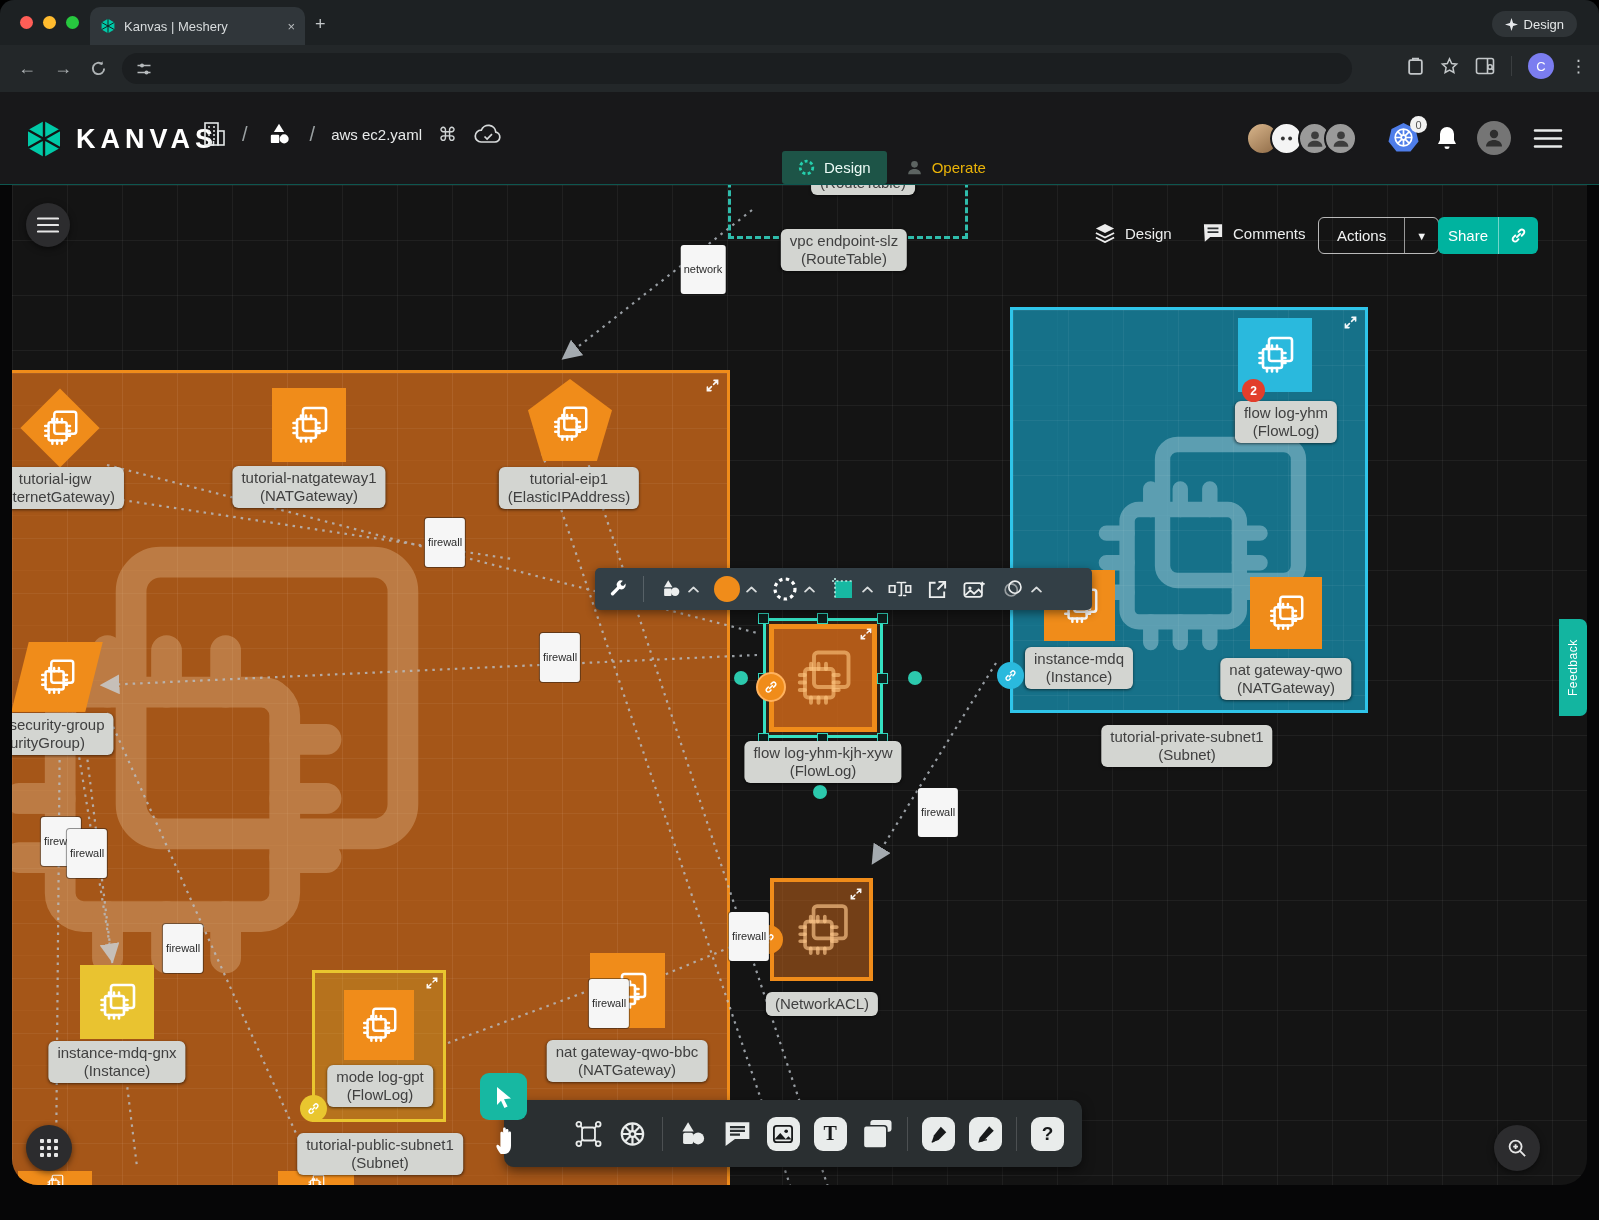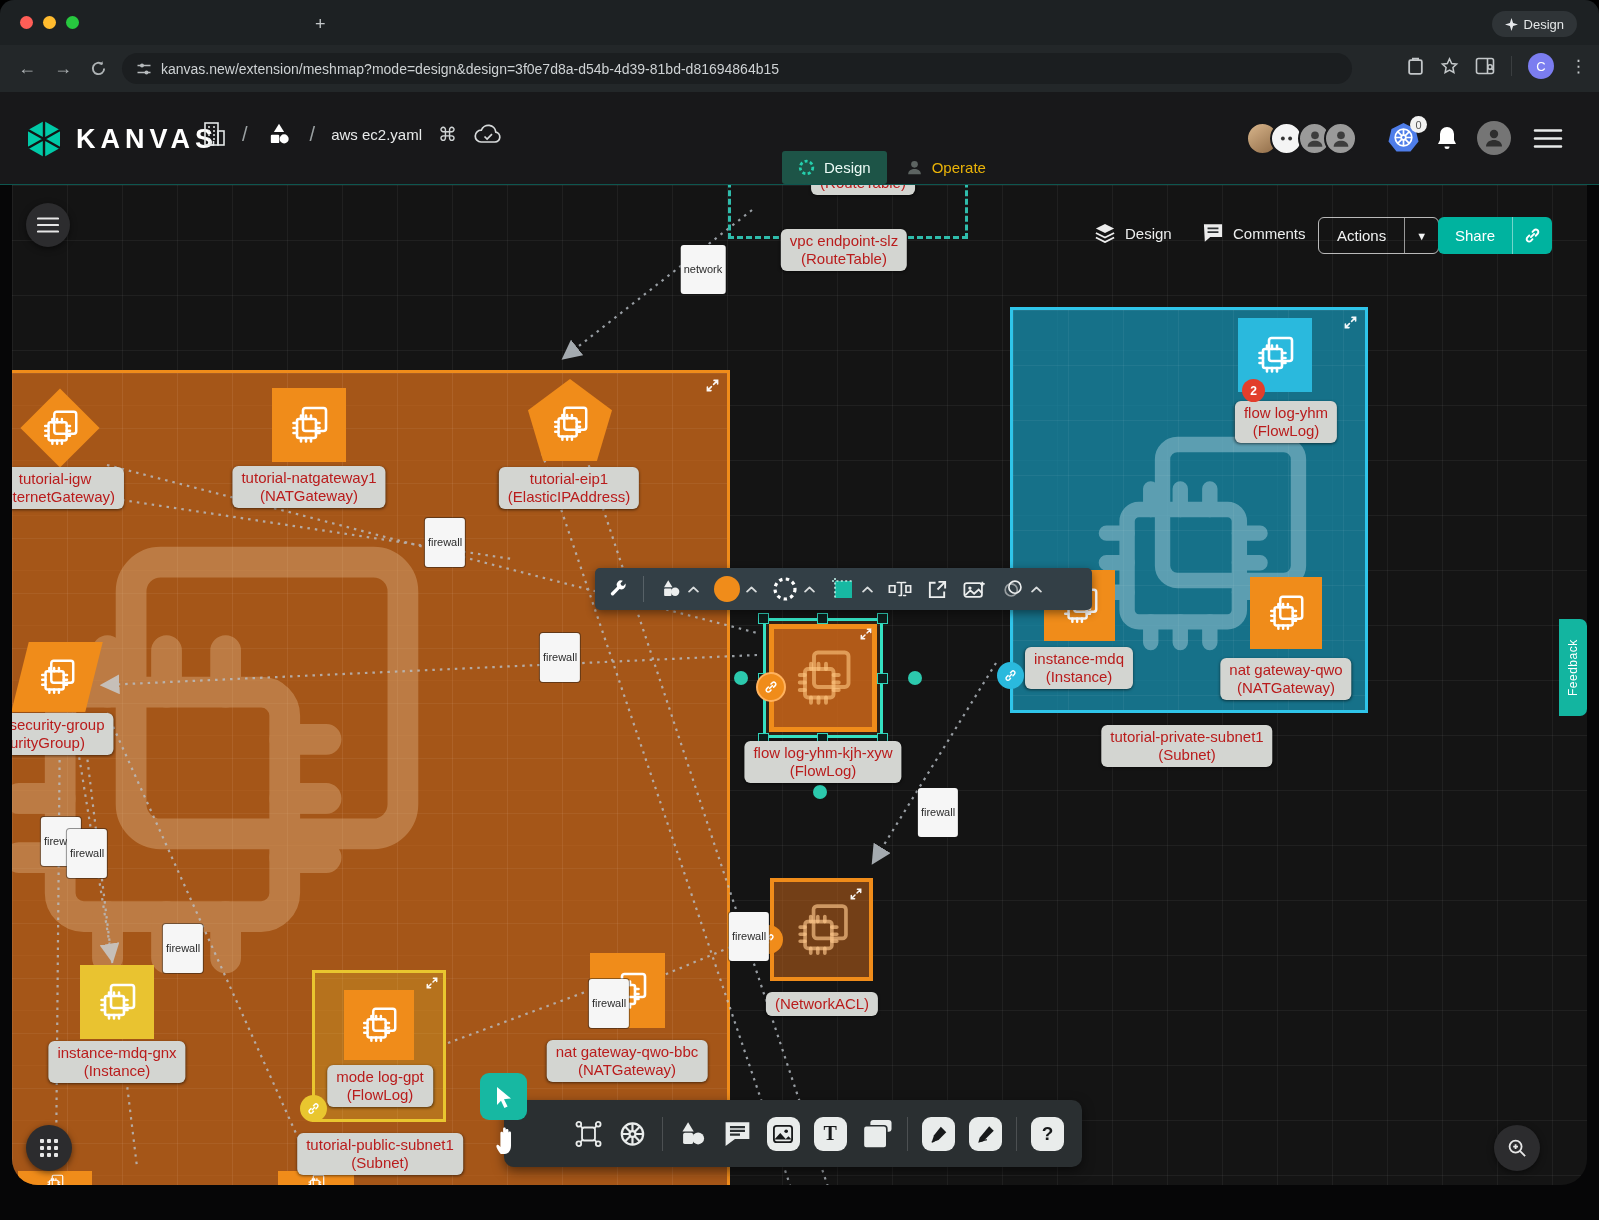--- a/index.html
+++ b/index.html
@@ -27,21 +27,21 @@
   .design-pill{display:flex;align-items:center;gap:9px;background:#1d5447;border-radius:3px;height:33px;padding:0 16px;color:#ecfbf6;font-size:15px}
   .operate{display:flex;align-items:center;gap:8px;color:#eab308;font-size:15px}
   
   .canvas{position:absolute;left:12px;top:185px;width:1575px;height:1000px;background-color:#141414;border-radius:0 0 26px 26px;overflow:hidden;
     background-image:linear-gradient(rgba(255,255,255,.05) 1px,transparent 1px),linear-gradient(90deg,rgba(255,255,255,.05) 1px,transparent 1px);
     background-size:55px 55px}
   .edges{position:absolute;left:0;top:0;z-index:6;pointer-events:none}
   .container-node{position:absolute;z-index:2;background-image:linear-gradient(rgba(255,255,255,.05) 1px,transparent 1px),linear-gradient(90deg,rgba(255,255,255,.05) 1px,transparent 1px);background-size:55px 55px}
   .watermark{position:absolute;pointer-events:none}
   .iconsq{position:absolute;display:flex;align-items:center;justify-content:center;z-index:10}
-  .nlabel{position:absolute;transform:translateX(-50%);background:#d3d5d1;color:#b91c1c;border-radius:6px;padding:3px 9px;text-align:center;font-size:15px;line-height:1.2;box-shadow:0 1px 3px rgba(0,0,0,.55);white-space:nowrap;z-index:25}
+  .nlabel{position:absolute;transform:translateX(-50%);background:#d3d5d1;color:#404040;border-radius:6px;padding:3px 9px;text-align:center;font-size:15px;line-height:1.2;box-shadow:0 1px 3px rgba(0,0,0,.55);white-space:nowrap;z-index:25}
   .nlabel span{display:block}
   .elabel{position:absolute;transform:translateX(-50%);background:#f6f6f6;color:#2b2b2b;font-size:11px;line-height:15px;padding:17px 3px;border-radius:3px;box-shadow:0 0 0 1px rgba(20,20,20,.45);white-space:nowrap;z-index:30}
   .handle{position:absolute;border-radius:50%;z-index:26;display:flex;align-items:center;justify-content:center}
   .sqh{position:absolute;width:11px;height:11px;background:#0d1f1c;border:1px solid #2fd3ba;z-index:24}
   .tealdot{position:absolute;width:14px;height:14px;border-radius:50%;background:#2cc9ad;z-index:24}
   .collapse{position:absolute;color:#fff;z-index:27;opacity:.95}
   .cbtn{position:absolute;border-radius:50%;background:#2c2c2e;display:flex;align-items:center;justify-content:center;z-index:40;box-shadow:0 2px 6px rgba(0,0,0,.5)}
   .topbar-item{position:absolute;display:flex;align-items:center;gap:9px;color:#eceeee;font-size:15px;z-index:40}
   .actions-btn{position:absolute;display:flex;align-items:center;border:1px solid rgba(240,240,240,.75);border-radius:6px;color:#f2f3f3;font-size:15px;z-index:40}
   .share-btn{position:absolute;display:flex;align-items:center;background:#00b39f;border-radius:6px;color:#fff;font-size:15px;z-index:40}
@@ -91,20 +91,28 @@
     </symbol>
   </defs>
 </svg>
 
 <div class="window">
 
   <div class="tabstrip">
     <span class="tl" style="left:20px;background:#ff5e57"></span>
     <span class="tl" style="left:43px;background:#ffbb2e"></span>
     <span class="tl" style="left:66px;background:#27c83f"></span>
+    <div class="tab">
+      <svg width="16" height="16" viewBox="0 0 40 40">
+          <polygon points="20,2 36,11 36,29 20,38 4,29 4,11" fill="#00c9a7"></polygon>
+          <path d="M20 2v36M4 11l32 18M36 11L4 29" stroke="#151a1b" stroke-width="2.4"></path>
+        </svg>
+      <span style="flex:1">Kanvas | Meshery</span>
+      <span style="color:#b9bdbf">×</span>
+    </div>
     <span class="newtab">+</span>
     <div class="gemini">
       <svg width="13" height="13" viewBox="0 0 14 14">
           <path d="M7 0l1.7 5.3L14 7l-5.3 1.7L7 14 5.3 8.7 0 7l5.3-1.7z" fill="#e8eaed"></path>
         </svg>
       <span>Design</span>
     </div>
   </div>
 
   <div class="addressbar">
@@ -115,21 +123,20 @@
         <path d="M13.4 1.2v3.6H9.8z" fill="#aeb3b5"></path>
       </svg>
     <div class="urlpill">
       <svg width="16" height="16" viewBox="0 0 16 16">
           <g stroke="#b7bbbd" stroke-width="1.6" fill="none">
             <path d="M1.5 4.5h13M1.5 11.5h13"></path>
             <circle cx="6" cy="4.5" r="2" fill="#b7bbbd" stroke="none"></circle>
             <circle cx="10.5" cy="11.5" r="2" fill="#b7bbbd" stroke="none"></circle>
           </g>
         </svg>
-      <span>kanvas.new/extension/meshmap?mode=design&amp;design=3f0e7d8a-d54b-4d39-81bd-d81694864b15</span>
     </div>
     <div class="abicons">
       <svg width="17" height="19" viewBox="0 0 16 18">
           <g fill="none" stroke="#c3c7c9" stroke-width="1.7">
             <rect x="2" y="3" width="12" height="13" rx="1.5"></rect>
             <path d="M5.5 3V1.5h5V3"></path>
           </g>
         </svg>
       <svg width="19" height="19" viewBox="0 0 20 20">
           <path d="M10 2l2.3 4.9 5.2.6-3.9 3.6 1 5.2L10 13.7l-4.6 2.6 1-5.2L2.5 7.5l5.2-.6z" fill="none" stroke="#c3c7c9" stroke-width="1.6"></path>
@@ -288,21 +295,21 @@
           <path d="M6 6h12M6 10h12" stroke="#2b2f31" stroke-width="2"></path>
         </svg>
       <span>Comments</span>
     </div>
     <div class="actions-btn" style="left:1306px;top:32px;height:37px">
       <span style="padding:0 18px">Actions</span>
       <span style="width:1px;height:100%;background:rgba(240,240,240,.6)"></span>
       <span style="padding:0 11px;font-size:11px">▼</span>
     </div>
     <div class="share-btn" style="left:1426px;top:32px;height:37px">
-      <span style="padding:0 17px">Share</span>
+      <span style="padding:0 10px">Share</span>
       <span style="width:1px;height:100%;background:rgba(255,255,255,.45)"></span>
       <svg style="margin:0 11px" width="17" height="17" viewBox="0 0 16 16">
           <use href="#sym-link" style="color:#fff"></use>
         </svg>
     </div>
 
     <div style="position:absolute;left:716px;top:-12px;width:240px;height:66px;border:3px dashed #2fbcab;border-top:none;z-index:8"></div>
     <div class="nlabel" style="left:851px;top:-14px">
         <span>(RouteTable)</span>
       </div>

